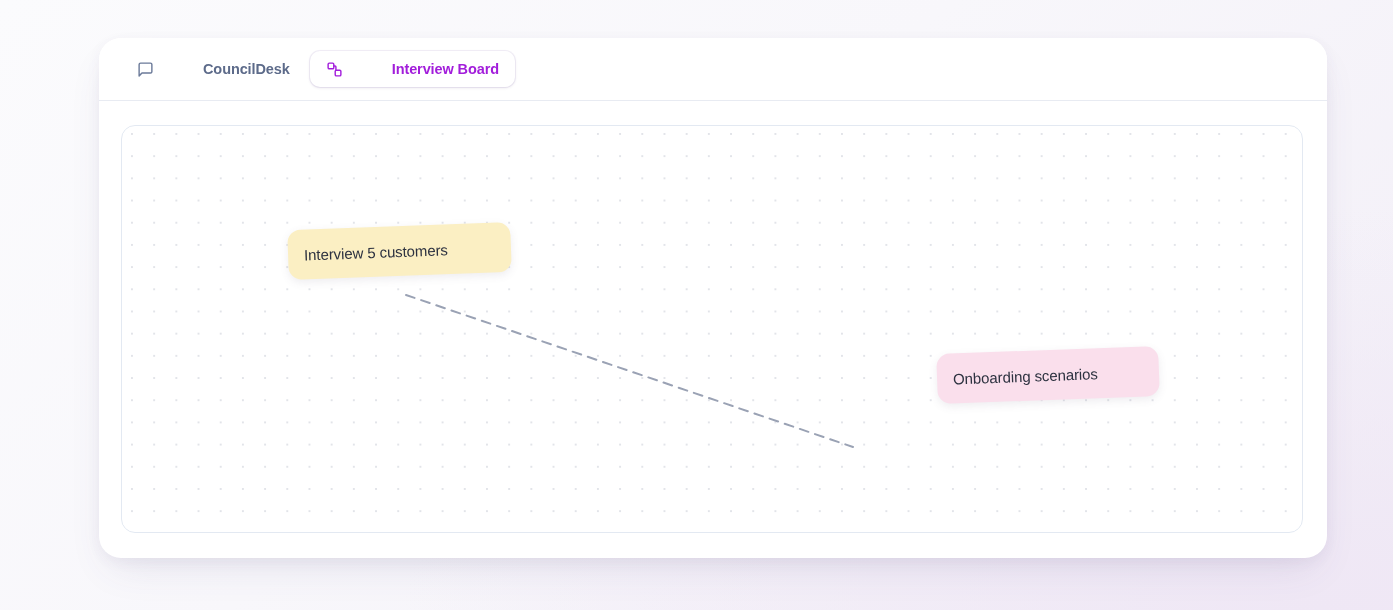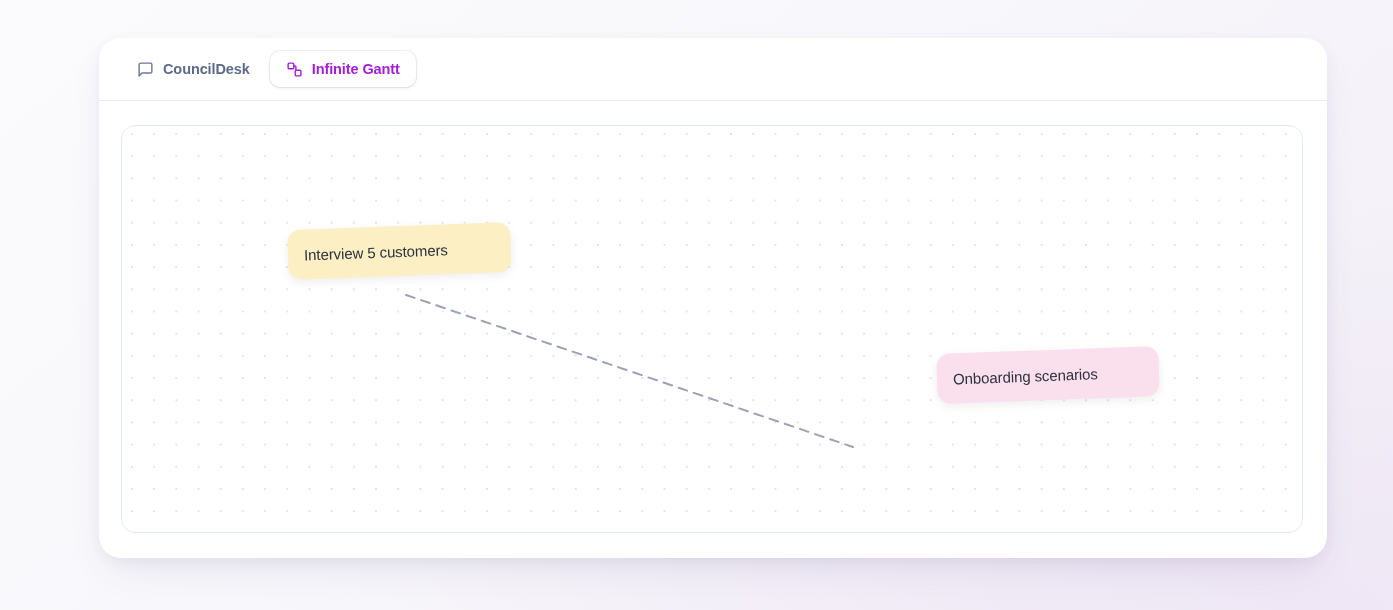--- a/index.html
+++ b/index.html
@@ -56,21 +56,21 @@
     cursor: pointer;
     font-size: 14.5px;
     font-weight: 600;
     color: #5d6b8a;
     background: transparent;
     border: none;
     white-space: nowrap;
     font-family: "Liberation Sans", sans-serif;
   }
 
-  .tab .tab-label { letter-spacing: -0.1px; }
+  .tab .tab-label { letter-spacing: -0.1px; margin-left: 40px; }
 
   .tab.is-active {
     background: #ffffff;
     color: #a21ddb;
     box-shadow: 0 1px 3px rgba(72, 50, 110, 0.13),
                 0 0 0 1px rgba(190, 170, 215, 0.18);
   }
 
   .tab .icon { display: flex; align-items: center; justify-content: center; width: 17px; height: 17px; }
   .tab .icon svg { display: block; }
@@ -155,21 +155,21 @@
 
 
     <button class="tab is-active">
       <span class="icon">
         <svg width="17" height="17" viewBox="0 0 24 24" fill="none" stroke="#a21ddb" stroke-width="2" stroke-linecap="round" stroke-linejoin="round">
           <rect x="3" y="3" width="8" height="8" rx="1.6"></rect>
           <rect x="13" y="13" width="8" height="8" rx="1.6"></rect>
           <path d="M11 7h1.8a1.2 1.2 0 0 1 1.2 1.2V13"></path>
         </svg>
       </span>
-      <span class="tab-label">Infinite Gantt</span>
+      <span class="tab-label">Interview Board</span>
     </button>
 
   </div>
 
   <div class="board-wrap">
     <div class="board">
 
       <svg class="connector-layer" width="100%" height="100%" preserveAspectRatio="none">
         <line x1="284" y1="169" x2="731" y2="321" stroke="#9aa2b4" stroke-width="2" stroke-dasharray="9 7" stroke-linecap="round"></line>
       </svg>

